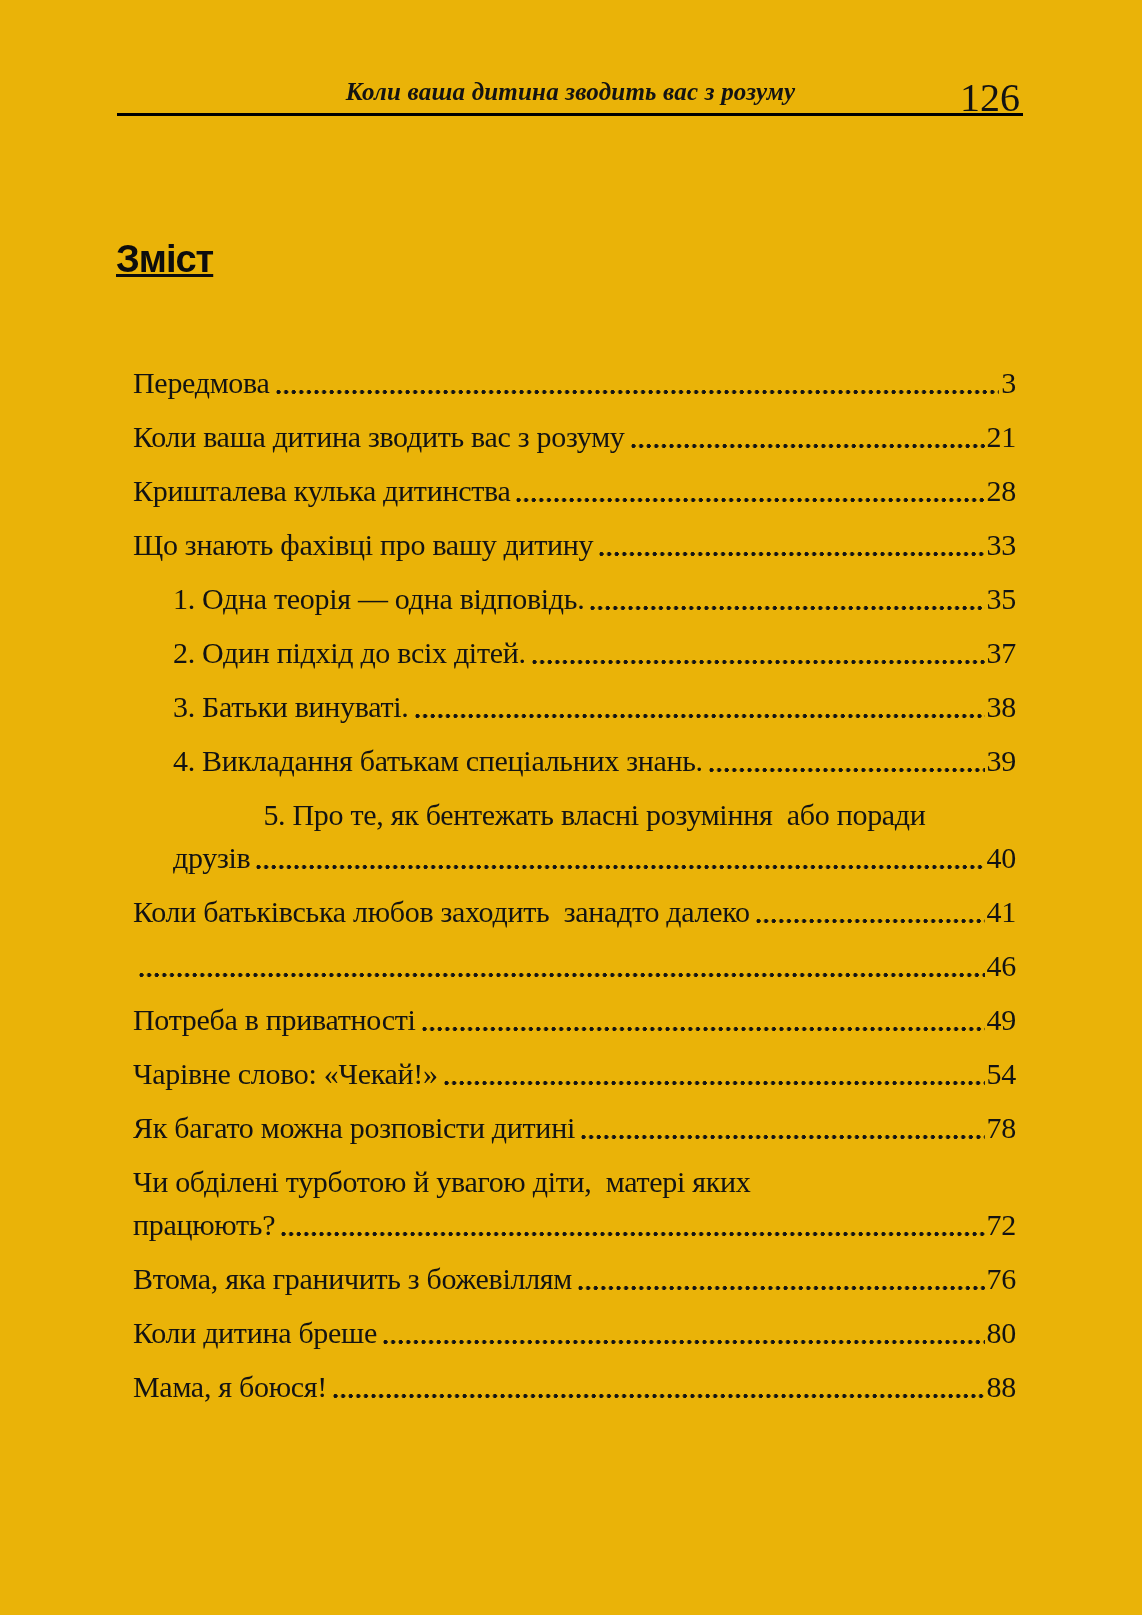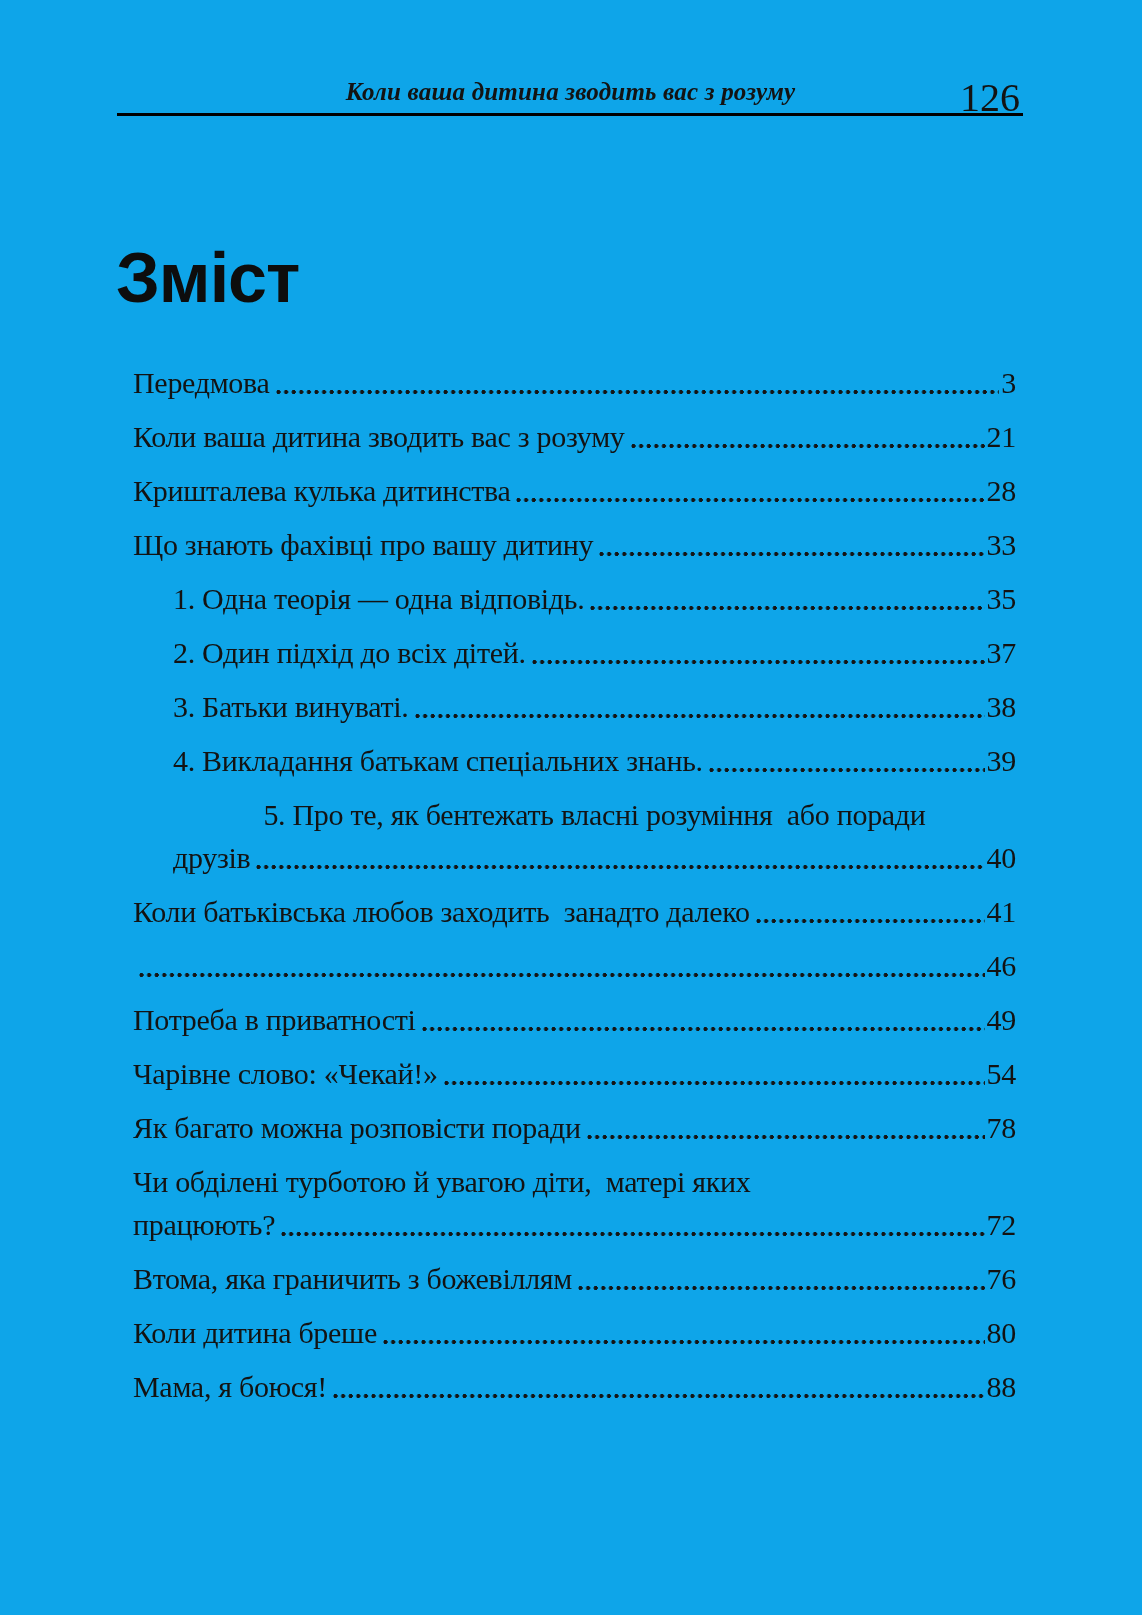--- a/index.html
+++ b/index.html
@@ -1,21 +1,21 @@
 <!DOCTYPE html>
 <html><head>
 <meta charset="utf-8">
 <style>
   html, body { margin: 0; padding: 0; background: #e9e9e9; }
   .page {
     position: relative;
     width: 1142px;
     height: 1615px;
     margin: 0 auto;
-    background: #0ea5e9;
+    background: #eab308;
     color: #131313;
     font-family: "Liberation Serif", serif;
     overflow: hidden;
   }
   
   .running-head {
     position: absolute;
     top: 78px;
     left: 118px;
     width: 905px;
@@ -42,23 +42,24 @@
     background: #000;
   }
   
   .toc-title {
     position: absolute;
     top: 238px;
     left: 116px;
     margin: 0;
     font-family: "Liberation Sans", sans-serif;
     font-weight: 700;
-    font-size: 70px;
+    font-size: 38px;
     letter-spacing: -1px;
     color: #0d0d0d;
+    text-decoration: underline;
   }
   
   .toc-list {
     position: absolute;
     top: 361px;
     left: 117px;
     width: 899px;
   }
   .toc-entry {
     font-size: 30px;
@@ -184,21 +185,21 @@
       </div>
       <div class="toc-entry">
         <div class="toc-row">
           <span class="toc-text">Чарівне слово: «Чекай!»</span>
           <span class="leader"></span>
           <span class="toc-page">54</span>
         </div>
       </div>
       <div class="toc-entry">
         <div class="toc-row">
-          <span class="toc-text">Як багато можна розповісти поради</span>
+          <span class="toc-text">Як багато можна розповісти дитині</span>
           <span class="leader"></span>
           <span class="toc-page">78</span>
         </div>
       </div>
       <div class="toc-entry">
         <div class="toc-line1">Чи обділені турботою й увагою діти,  матері яких</div>
         <div class="toc-row">
           <span class="toc-text">працюють?</span>
           <span class="leader"></span>
           <span class="toc-page">72</span>

